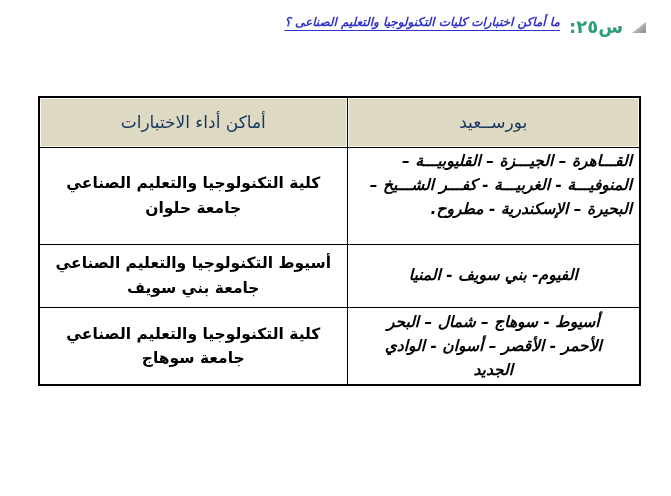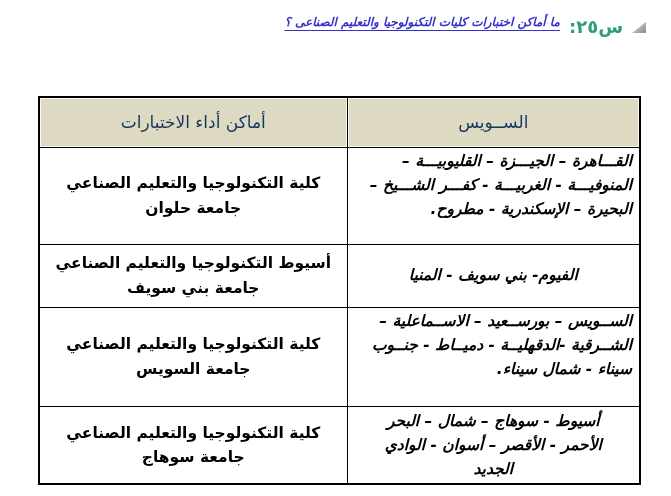--- a/index.html
+++ b/index.html
@@ -70,37 +70,33 @@
     <span class="q-text">ما أماكن اختبارات كليات التكنولوجيا والتعليم الصناعى ؟</span>
   </div>
 
   <table class="exam-table">
     <colgroup>
       <col class="col-gov">
       <col class="col-college">
     </colgroup>
     <thead>
       <tr>
-        <th>الســويس</th>
+        <th>بورســعيد</th>
         <th>أماكن أداء الاختبارات</th>
       </tr>
     </thead>
     <tbody>
       <tr class="r1">
         <td class="gov">القـــاهرة – الجيـــزة – القليوبيـــة – المنوفيـــة - الغربيـــة - كفـــر الشـــيخ – البحيرة – الإسكندرية - مطروح.</td>
         <td class="college">كلية التكنولوجيا والتعليم الصناعي جامعة حلوان</td>
       </tr>
       <tr class="r2">
         <td class="gov centered">الفيوم- بني سويف - المنيا</td>
         <td class="college">أسيوط التكنولوجيا والتعليم الصناعي جامعة بني سويف</td>
       </tr>
-      <tr class="r3">
-        <td class="gov">الســويس – بورســعيد – الاســماعلية – الشــرقية -الدقهليــة - دميــاط - جنــوب سيناء - شمال سيناء.</td>
-        <td class="college">كلية التكنولوجيا والتعليم الصناعي جامعة السويس</td>
-      </tr>
       <tr class="r4">
         <td class="gov centered">أسيوط - سوهاج – شمال – البحر الأحمر - الأقصر – أسوان - الوادي الجديد</td>
         <td class="college">كلية التكنولوجيا والتعليم الصناعي جامعة سوهاج</td>
       </tr>
     </tbody>
   </table>
 
 </div>
 
 </body></html>

